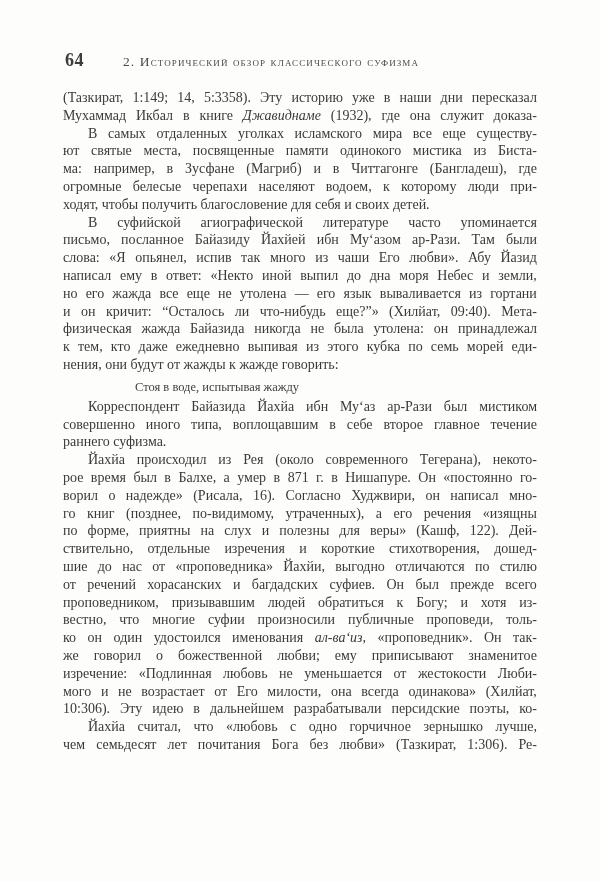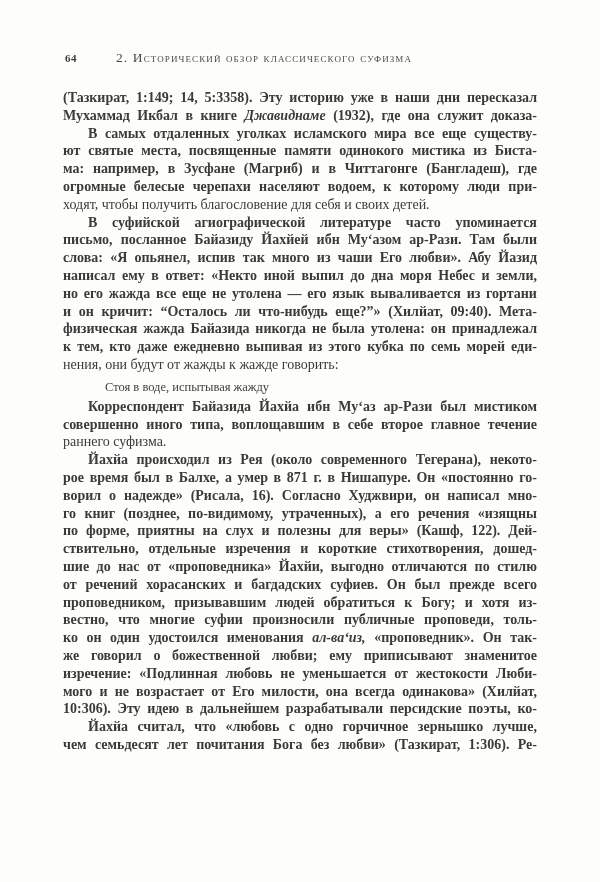--- a/index.html
+++ b/index.html
@@ -13,21 +13,21 @@
     overflow:hidden;
   }
   .running-header{
     position:absolute;
     top:50px;left:65px;right:60px;
     display:flex;
     align-items:baseline;
   }
   .pagenum{
     font-weight:bold;
-    font-size:11px;
+    font-size:18px;
     letter-spacing:.5px;
     color:#3d3d3d;
   }
   .chapter-title{
     margin-left:39px;
     font-variant:small-caps;
     font-size:13.5px;
     letter-spacing:1.1px;
     color:#4a4a4a;
     white-space:nowrap;
@@ -43,26 +43,25 @@
   .line{
     line-height:17.8px;
     height:17.8px;
     white-space:nowrap;
     overflow:visible;
   }
   .line.just{
     display:flex;
     justify-content:space-between;
     white-space:normal;
-    font-weight:bold;
   }
   .line.indent{padding-left:25px;}
   .i{font-style:italic;}
   .verse{
-    margin:5px 0 3px 42px;
+    margin:5px 0 3px 72px;
     font-size:12.5px;
     color:#424242;
   }
   .verse .line{line-height:16px;height:16px;}
 </style>
 </head>
 <body>
 
 <div class="page">
   <div class="running-header">

